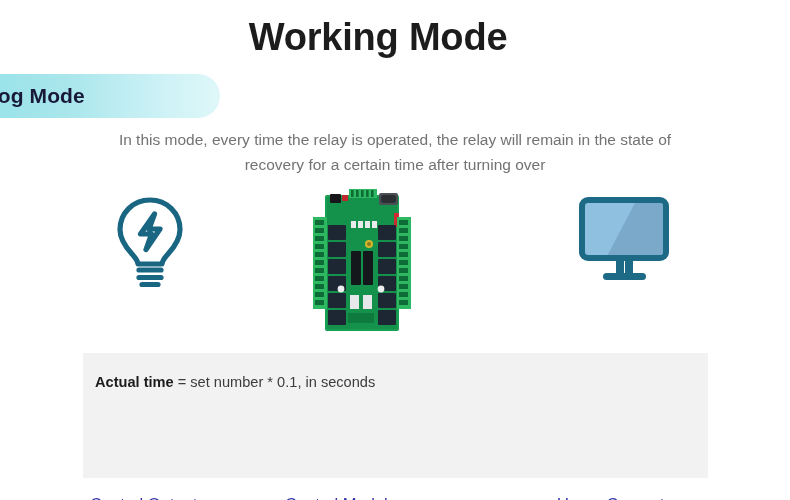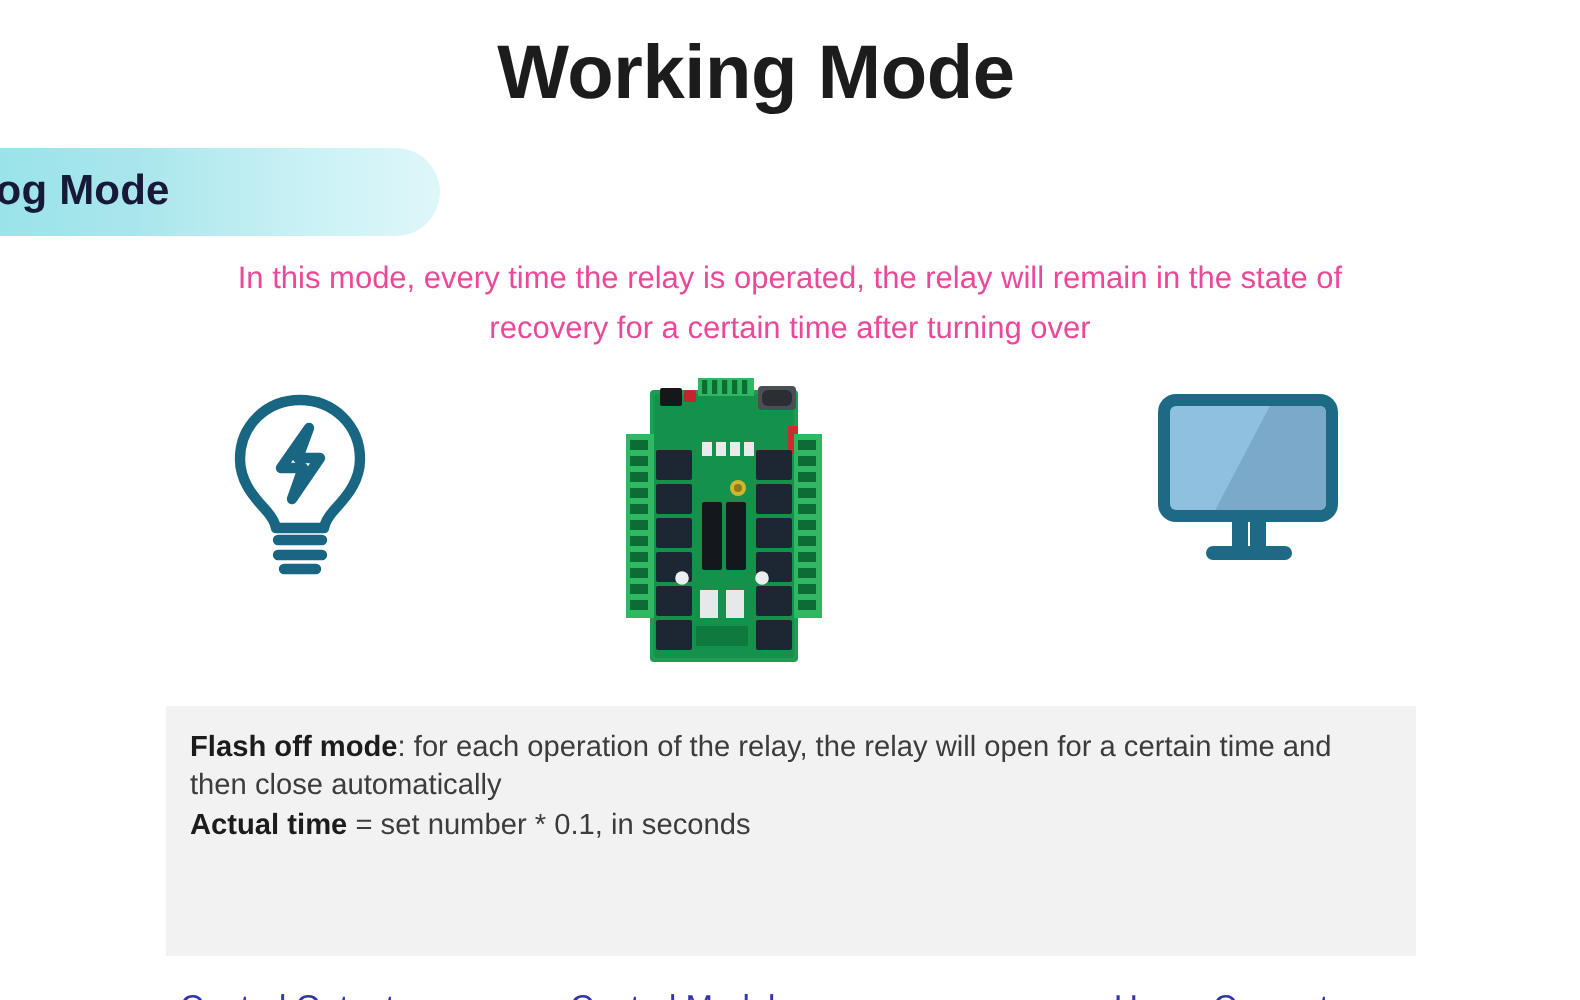--- a/index.html
+++ b/index.html
@@ -50,21 +50,21 @@
   }
 
   
   .mode-description {
     position: absolute;
     left: 95px;
     top: 128px;
     width: 600px;
     text-align: center;
     font-size: 15.5px;
-    color: #ec4899;
+    color: #737373;
     line-height: 1.6;
   }
 
   
   .diagram {
     position: absolute;
     left: 0;
     top: 185px;
     width: 790px;
     height: 150px;
@@ -315,19 +315,16 @@
       <rect x="28" y="79" width="43" height="7" rx="3.5" fill="#1d6a86"></rect>
     </svg>
   </span>
 
   <span class="caption caption-control-output">Control Output</span>
   <span class="caption caption-control-module">Control Module</span>
   <span class="caption caption-upper-computer">Upper Computer</span>
 </div>
 
 <div class="note-box">
-  <div class="note-line">
-    <span class="lead">Flash off mode</span><span>: for each operation of the relay, the relay will open for a certain time and then close automatically</span>
-  </div>
   <div class="note-line note-actual">
     <span class="lead">Actual time</span><span> = set number * 0.1, in seconds</span>
   </div>
 </div>
 
 </body></html>

